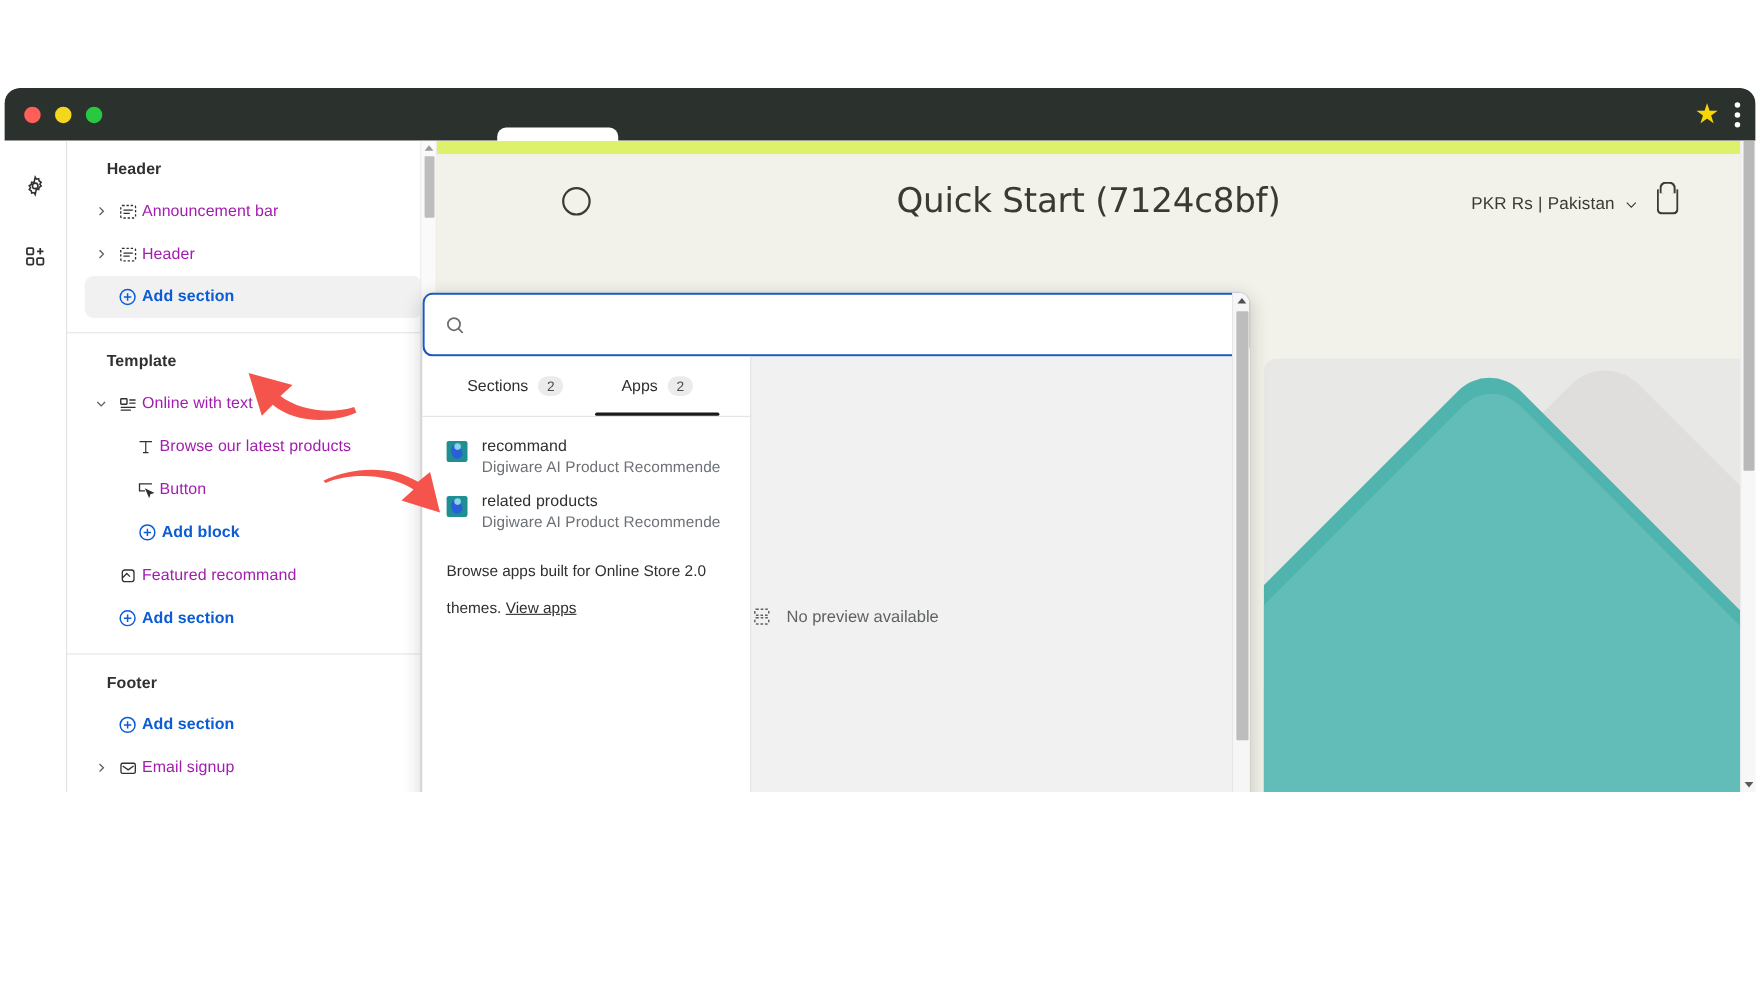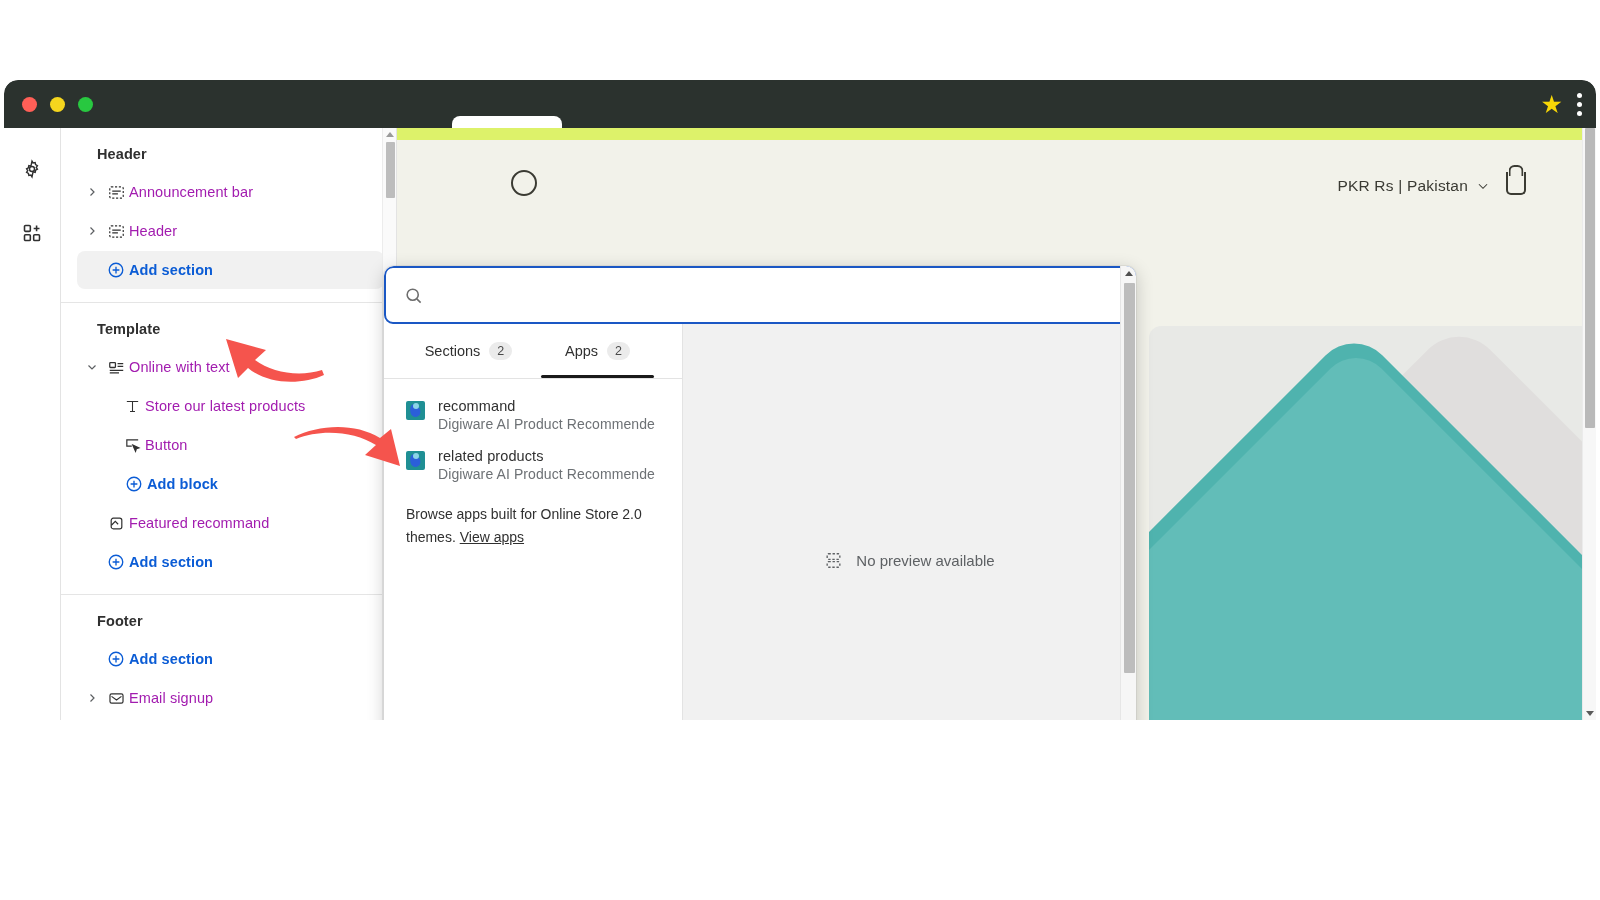--- a/index.html
+++ b/index.html
@@ -184,28 +184,28 @@
     transform:rotate(-18deg);
   }
   .app-icon:after{
     content:""; position:absolute; left:7px; top:2px; width:6px; height:6px;
     background:#8bd3e6; border-radius:50%;
   }
   .app-txt{ display:flex; flex-direction:column; gap:2px; }
   .app-name{ font-size:14.5px; color:#303030; letter-spacing:.1px; }
   .app-desc{ font-size:14px; color:#6d7175; letter-spacing:.1px; }
   .browse-note{
-    font-size:14px; color:#303030; line-height:23px;
+    font-size:14px; color:#303030; line-height:33px;
     padding:12px 36px 0 22px;
   }
   .browse-note a{ color:#303030; text-decoration:underline; }
 
   .picker-right{
     flex:1; background:#f1f1f1; border-left:1px solid #e3e3e3;
-    display:flex; align-items:center; justify-content:center;
+    display:flex; align-items:center; 
   }
   .no-prev{ display:flex; align-items:center; gap:13px; color:#5e6164; font-size:15px; }
   .no-prev-ico{ display:flex; color:#5e6164; }
 
   
   .pk-scrollbar{
     position:absolute; right:0; top:0; width:16px; height:100%;
     background:#f6f6f6; border-left:1px solid #e6e6e6;
   }
   .pk-arrow-up{ position:absolute; top:5px; left:4px; width:0;height:0;
@@ -322,21 +322,21 @@
           </span>
           <span class="sb-label">Online with text</span>
         </div>
 
         <div class="sb-row indent">
           <span class="sb-ico">
             <svg width="17" height="17" viewBox="0 0 24 24" fill="none" stroke="#303030" stroke-width="1.5">
               <path d="M4 5h16M12 5v14M8.5 19h7"></path>
             </svg>
           </span>
-          <span class="sb-label">Store our latest products</span>
+          <span class="sb-label">Browse our latest products</span>
         </div>
 
         <div class="sb-row indent">
           <span class="sb-ico">
             <svg width="17" height="17" viewBox="0 0 24 24" fill="none" stroke="#303030" stroke-width="1.7">
               <path d="M20 4H4v9h7"></path>
               <path d="M12.5 11.5l8.5 4-3.6 1.1-1.1 3.6z" fill="#303030"></path>
             </svg>
           </span>
           <span class="sb-label">Button</span>
@@ -414,20 +414,21 @@
         <div class="sb-arrow-up"></div>
         <div class="sb-thumb"></div>
       </div>
     </div>
 
     <div class="preview">
       <div class="store">
         <div class="announce"></div>
         <div class="store-header">
           <div class="store-search"></div>
+          <div class="store-title">Quick Start (7124c8bf)</div>
           <div class="store-right">
             <div class="store-currency">
               <span>PKR Rs | Pakistan</span>
               <svg width="14" height="14" viewBox="0 0 24 24" fill="none" stroke="#3a3a33" stroke-width="1.8">
                   <path d="M5 9l7 7 7-7"></path>
                 </svg>
             </div>
             <div class="cart-ico"></div>
           </div>
         </div>

